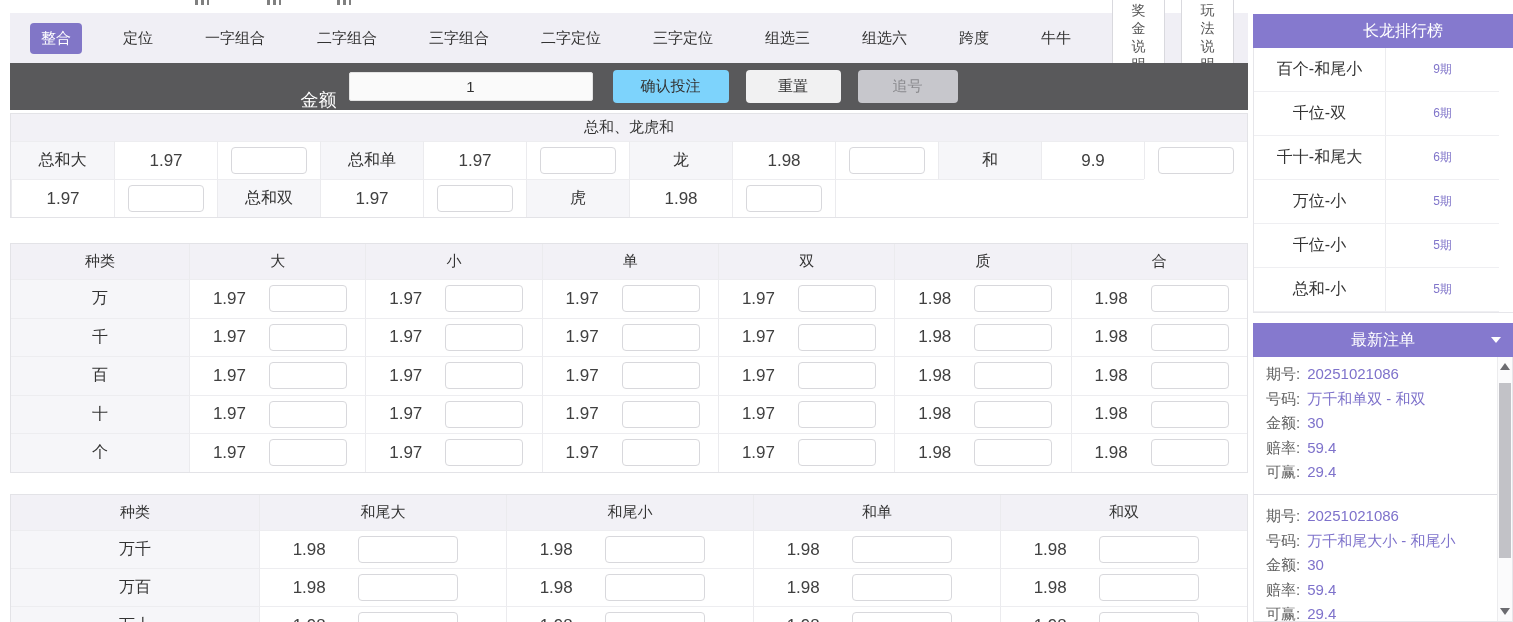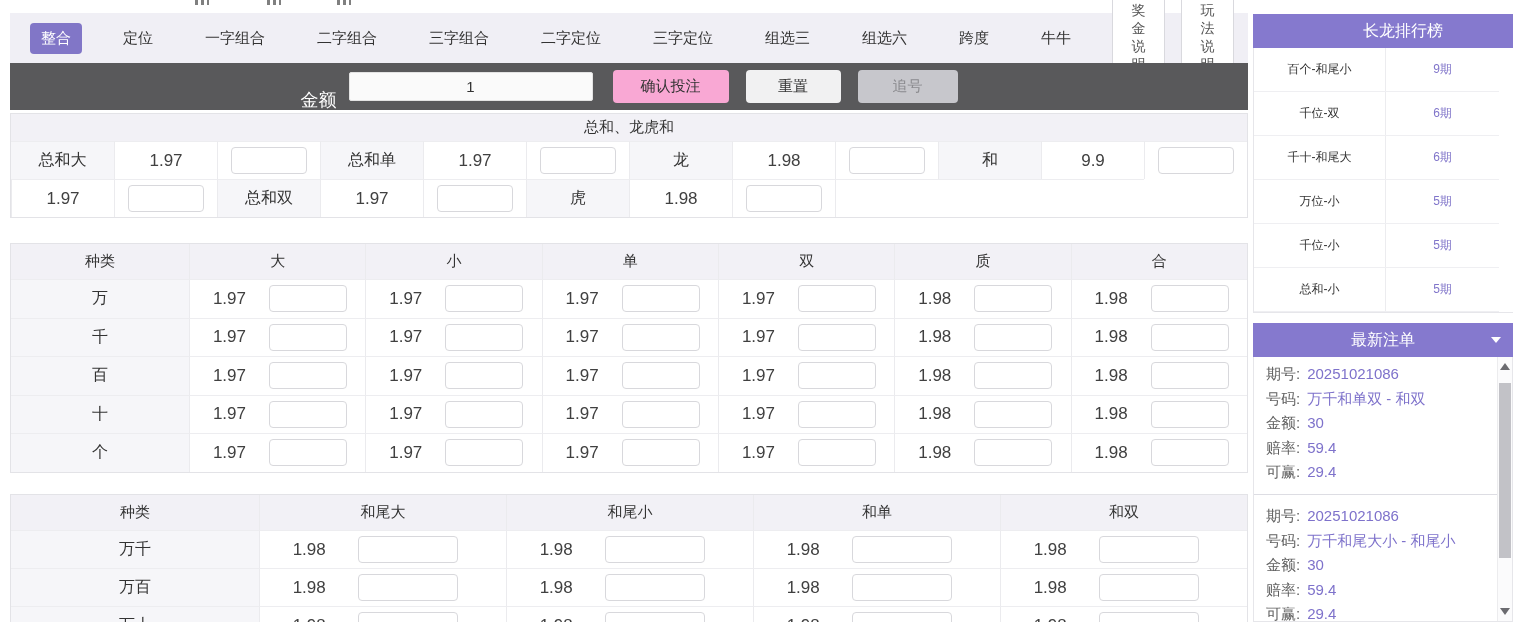--- a/index.html
+++ b/index.html
@@ -20,21 +20,21 @@
   .helpbtn { background:#fff; border:1px solid #d9d9de; border-radius:4px; padding:6px 17px;
              font-size:14px; color:#555; cursor:pointer; }
 
   
   .betbar { position:absolute; left:10px; top:63px; width:1238px; height:47px; background:#59595b;
             display:flex; align-items:center; justify-content:center; }
   .betbar .amt-label { color:#fff; font-size:18px; margin-right:12px;margin-top:26px; }
   .amt-input { width:244px; height:29px; background:#fafafa; border:1px solid #e3e3e3; border-radius:2px;
                text-align:center; font-size:15px; color:#333; }
   .bbtn { height:33px; border:none; border-radius:4px; font-size:15px; cursor:pointer; }
-  .bbtn.confirm { width:116px; background:#f9a8d4; color:#333; margin-left:20px; }
+  .bbtn.confirm { width:116px; background:#7dd3fc; color:#333; margin-left:20px; }
   .bbtn.reset   { width:95px;  background:#f1f1f2; color:#333; margin-left:17px; }
   .bbtn.chase   { width:100px; background:#c7c7cc; color:#8a8a8e; margin-left:17px; }
 
   
   .tbl { position:absolute; left:10px; width:1238px; border:1px solid #e3e3e7; background:#fff; }
   .hdr-cell { background:#f2f1f6; display:flex; align-items:center; justify-content:center;
               font-size:15px; color:#333; }
   .lbl-cell { background:#f6f6f9; display:flex; align-items:center; justify-content:center;
               font-size:16px; color:#333; }
   .odds { color:#404040; font-size:17px; }
@@ -64,21 +64,21 @@
   .t3 .odds-input { width:100px; }
 
   
   .side-hdr { height:34px; background:#8579ce; color:#fff; font-size:16px;
               display:flex; align-items:center; justify-content:center; position:relative; }
   .dragon { position:absolute; left:1253px; top:14px; width:300px; }
   .dragon-list { position:relative; height:265px; border:1px solid #e6e6ea; border-top:none;
                  background:#fff; overflow:hidden; }
   .drow { display:flex; height:44px; border-bottom:1px solid #efeff2; width:245px; }
   .drow .dname { width:132px; display:flex; align-items:center; justify-content:center;
-                 font-size:12px; color:#333; border-right:1px solid #ececef; }
+                 font-size:16px; color:#333; border-right:1px solid #ececef; }
   .drow .dper { flex:1; display:flex; align-items:center; justify-content:center;
                 font-size:12px; color:#8075ca; }
 
   .bets { position:absolute; left:1253px; top:323px; width:260px; }
   .bets-list { position:relative; height:265px; border:1px solid #e6e6ea; border-top:none;
                background:#fff; overflow:hidden; }
   .entry { padding:5px 18px 6px 12px; }
   .entry.second { border-top:1px solid #dddde3; margin-top:3px; padding-top:9px; }
   .eline { font-size:15px; line-height:24.6px; white-space:nowrap; }
   .eline .elbl { color:#5f5f5f;margin-top:36px; }

